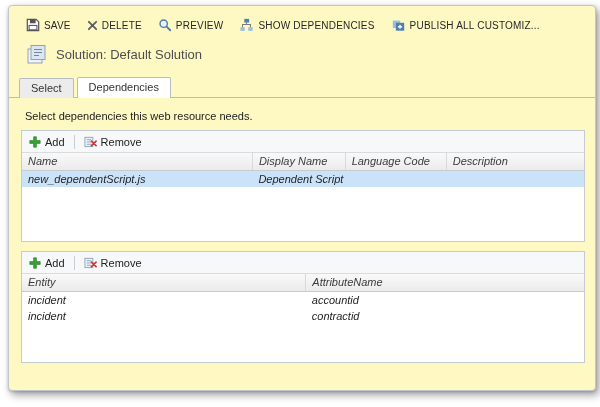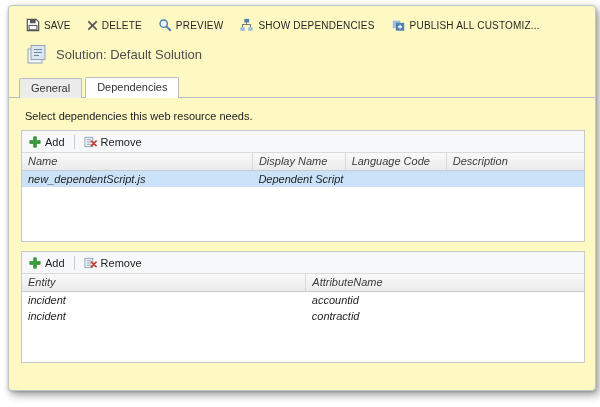--- a/index.html
+++ b/index.html
@@ -130,21 +130,21 @@
           <rect x="6" y="2.5" width="14" height="14" fill="#dbe6f1" stroke="#8fa3b8"></rect>
           <path d="M9 6.5 h8 M9 9.5 h8 M9 12.5 h5" stroke="#6f86a0" stroke-width="1.2"></path>
         </svg>
     </span>
     <div class="htext">
       <div class="solution">Solution: Default Solution</div>
     </div>
   </div>
 
   <div class="tabs">
-    <div class="tab">General</div>
+    <div class="tab">Select</div>
     <div class="tab active">Dependencies</div>
   </div>
 
   <div class="content">
     <div class="instruction">Select dependencies this web resource needs.</div>
 
     <div class="grid">
       <div class="grid-toolbar">
         <button class="gbtn">
           <span class="ic">

